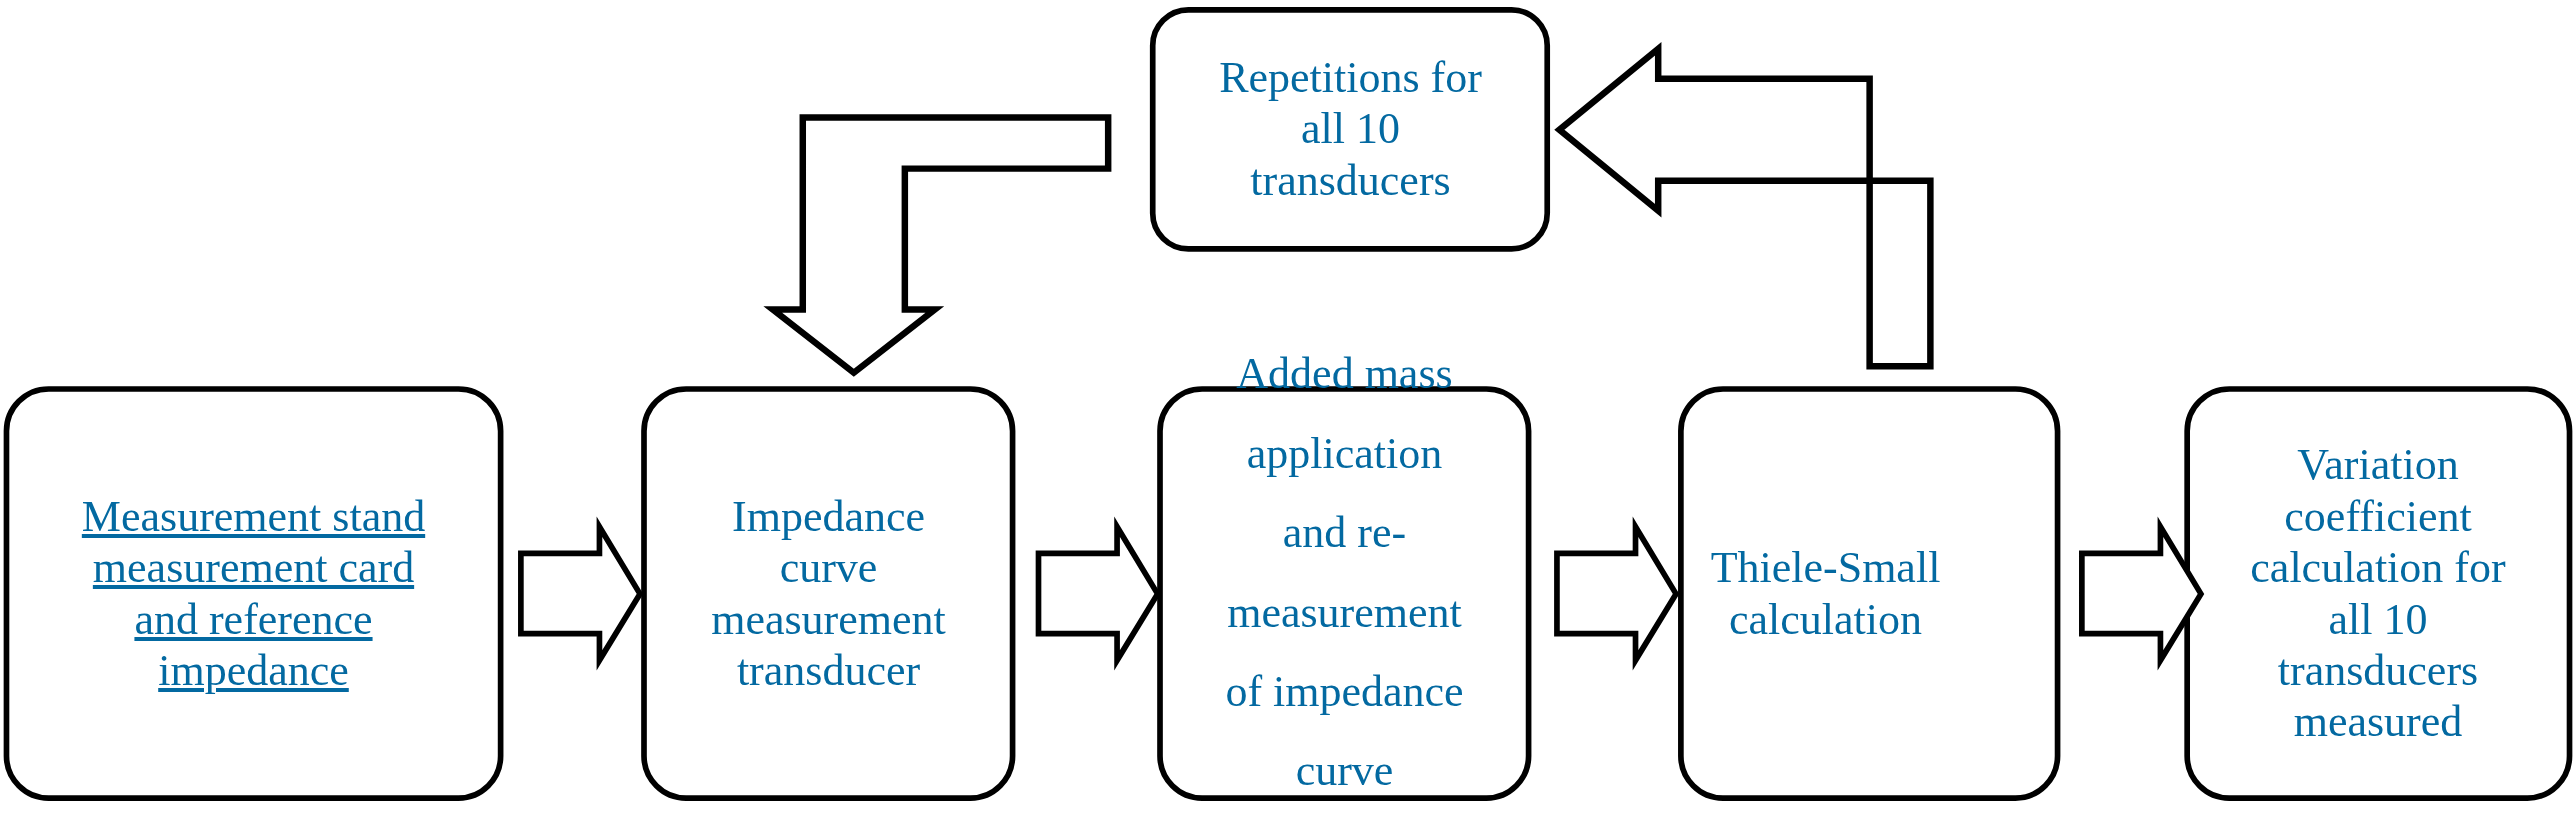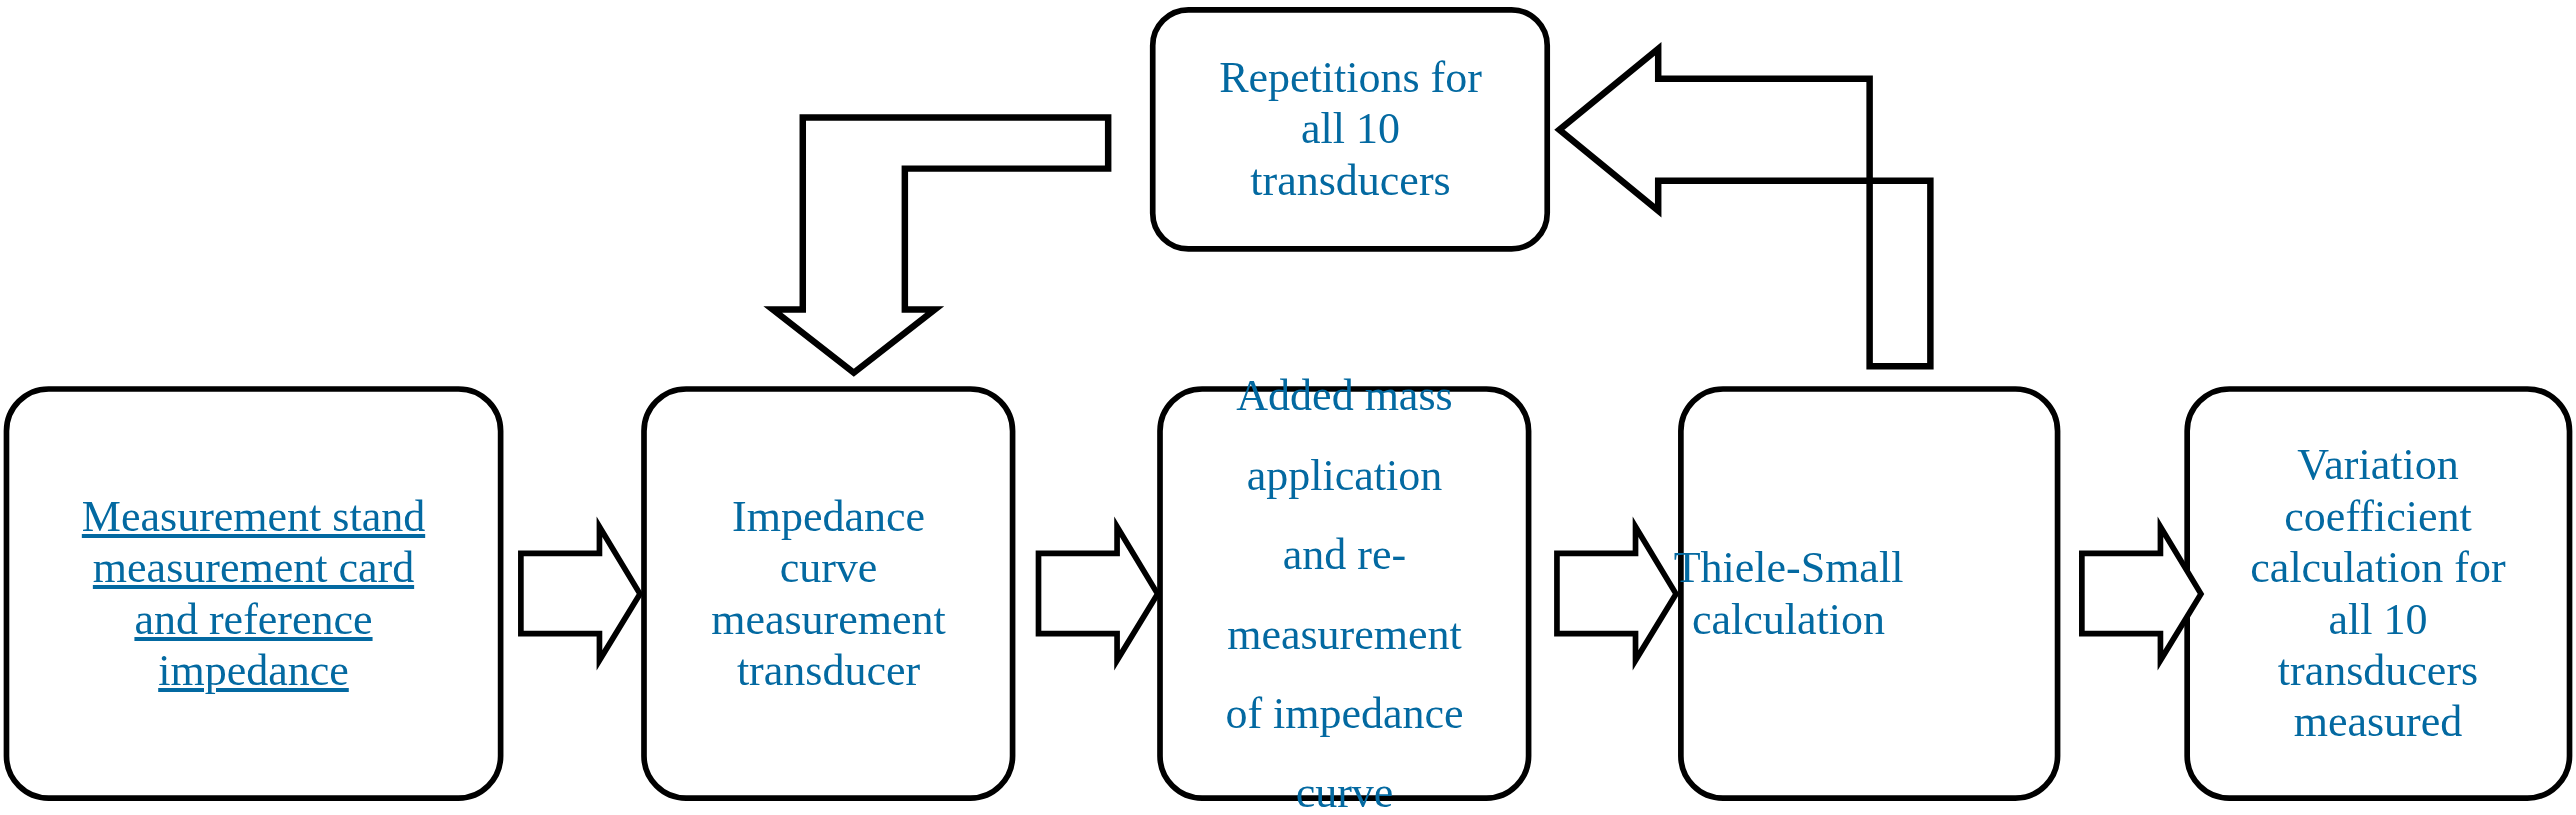--- a/index.html
+++ b/index.html
@@ -102,30 +102,30 @@
     <span>impedance</span>
   </div>
 
   <div class="node-text" style="left:644px; top:389px; width:369px; height:409px; padding:0 11.3px;">
     <span>Impedance</span>
     <span>curve</span>
     <span>measurement</span>
     <span>transducer</span>
   </div>
 
-  <div class="node-text" style="left:1160px; top:390px; width:369px; height:409px; padding:0 9.7px;gap:28px;">
+  <div class="node-text" style="left:1160px; top:368px; width:369px; height:409px; padding:0 9.7px;gap:28px;">
     <span>Added mass</span>
     <span>application</span>
     <span>and re-</span>
     <span>measurement</span>
     <span>of impedance</span>
     <span>curve</span>
   </div>
 
-  <div class="node-text" style="left:1600px; top:389px; width:377px; height:409px; padding:0 11.3px;">
+  <div class="node-text" style="left:1637px; top:389px; width:377px; height:409px; padding:0 11.3px;">
     <span>Thiele-Small</span>
     <span>calculation</span>
   </div>
 
   <div class="node-text" style="left:2187px; top:389px; width:382px; height:409px; padding:0 9.7px;">
     <span>Variation</span>
     <span>coefficient</span>
     <span>calculation for</span>
     <span>all 10</span>
     <span>transducers</span>

